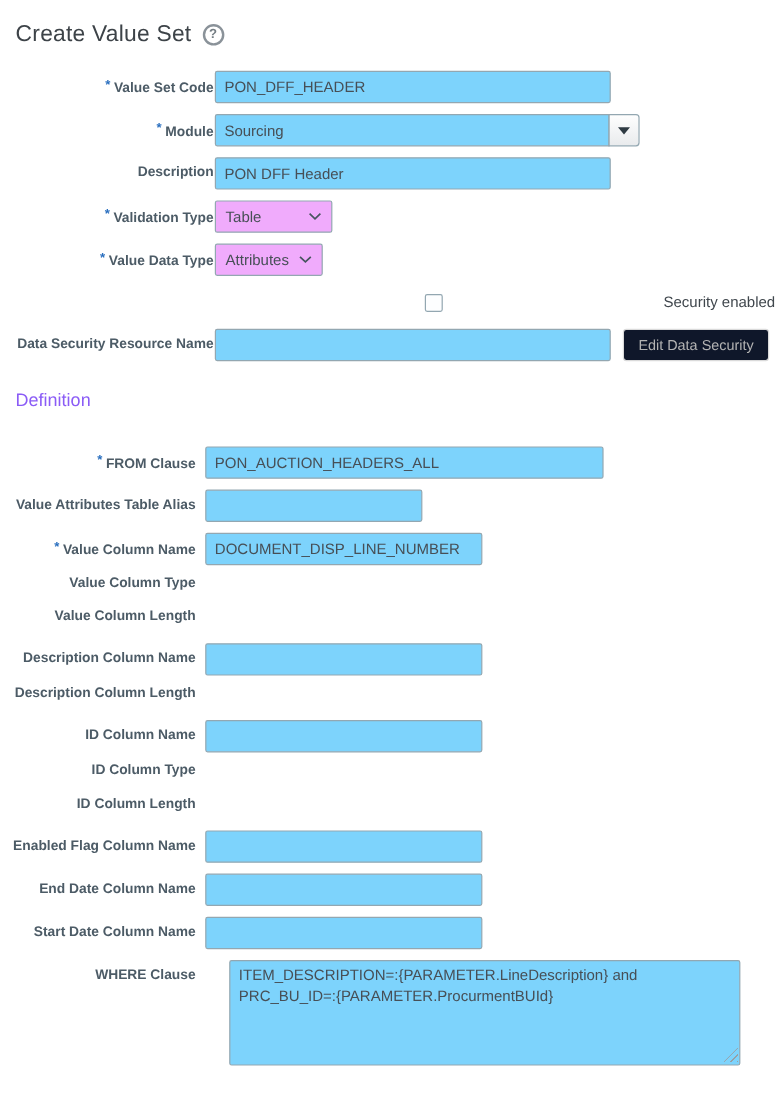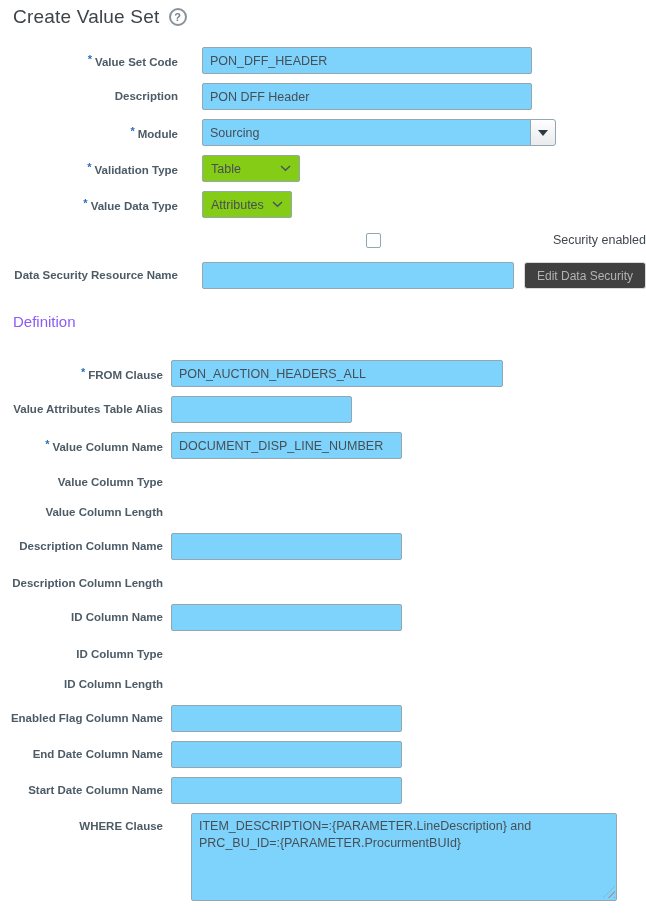--- a/index.html
+++ b/index.html
@@ -3,43 +3,43 @@
 <meta charset="utf-8">
 <style>
   * { box-sizing: border-box; margin: 0; padding: 0; }
   html,body { background:#ffffff; }
   body {
     width: 646px; height: 913px;
     font-family: "Liberation Sans", sans-serif;
     color: #4a525a;
     overflow: hidden;
   }
-  .page { padding-top: 6px; width: 646px; }
+  .page { padding-top: 18px; width: 646px; }
 
   
   .title-row { display:flex; align-items:center; gap:9px; padding-left:13px; margin-bottom:19px; }
   .page-title { font-size:19px; font-weight:400; color:#3d4348; letter-spacing:.2px; }
   .help-icon {
     width:18px; height:18px; border:2px solid #8a9299; border-radius:50%;
     display:inline-flex; align-items:center; justify-content:center;
     font-size:11px; font-weight:bold; color:#757e84; line-height:1;
     cursor:pointer; flex:0 0 auto;
   }
   .section-title { font-size:15px; font-weight:400; color:#8b5cf6; padding-left:13px; margin-top:24px; margin-bottom:30px; }
 
   
   .row { display:flex; align-items:center; margin-bottom:9px; }
-  .row.top .lbl   { width:178px; margin-right:24px; }
+  .row.top .lbl   { width:178px; margin-right:1px; }
   .row.def .lbl   { width:163px; margin-right:8px; }
   .lbl {
     text-align:right; font-size:11.5px; font-weight:bold; color:#4c5b66;
     line-height:13px; flex:0 0 auto;
   }
   .ast { color:#2a6fbf; font-weight:bold; font-size:11px; vertical-align:3px; margin-right:3px; }
-  .lrow { height:14px; margin-bottom:14px; display:flex; align-items:center;margin-top:16px; }
+  .lrow { height:14px; margin-bottom:14px; display:flex; align-items:flex-start; }
   .row-check { margin-top:14px; margin-bottom:14px; height:16px;justify-content:space-between; }
   .row-where { align-items:flex-start;gap:20px; }
   .row-where .lbl { padding-top:7px; }
 
   
   .inp, .ta {
     border:1px solid #93a7b1; background:#7dd3fc; color:#474f56;
     font-family:"Liberation Sans", sans-serif; font-size:12.5px;
     border-radius:2px; outline:none;
   }
@@ -52,38 +52,38 @@
   .combo .inp { width:329px; border-radius:2px 0 0 2px; }
   .combo-btn {
     width:26px; height:27px; margin-left:-1px;
     border:1px solid #93a7b1; border-radius:0 3px 3px 0;
     background:linear-gradient(#fefefe,#e9ebed);
     display:flex; align-items:center; justify-content:center; cursor:pointer;
   }
   .tri { width:0; height:0; border-left:5px solid transparent; border-right:5px solid transparent; border-top:6px solid #2e3a42; }
 
   .sel {
-    height:27px; border:1px solid #93a7b1; background:#84cc16; border-radius:2px;
+    height:27px; border:1px solid #93a7b1; background:#f0abfc; border-radius:2px;
     display:flex; align-items:center; justify-content:space-between;
     padding:0 8px; font-size:12.5px; color:#474f56; cursor:pointer;
   }
   .sel-98 { width:98px; }
   .sel-90 { width:90px; }
   .chev { flex:0 0 auto; margin-left:6px; }
 
   .chk {
     appearance:none; -webkit-appearance:none;
     width:15px; height:15px; border:1px solid #93a7b1; border-radius:2px;
     background:#fdfeff; margin-right:8px; cursor:pointer; flex:0 0 auto;
   }
   .chk-label { font-size:12.5px; font-weight:400; color:#40474d; }
 
   .btn-disabled {
     margin-left:10px; height:27px; padding:0 12px;
-    background:#404040; border:1px solid #dadada; border-radius:3px;
+    background:#0f172a; border:1px solid #dadada; border-radius:3px;
     color:#b3b3b3; font-size:12px; font-family:"Liberation Sans", sans-serif;
     white-space:nowrap; cursor:default;
   }
 
   .ta-wrap { position:relative; }
   .ta {
     width:426px; height:88px; padding:4px 7px; resize:none;
     line-height:1.32; display:block; overflow:hidden;
   }
   .grip {
@@ -99,38 +99,38 @@
 <div class="page">
 
   <div class="title-row">
     <h1 class="page-title">Create Value Set</h1>
     <span class="help-icon">?</span>
   </div>
 
   <div class="row top">
     <label class="lbl"><span class="ast">*</span><span>Value Set Code</span></label>
     <input class="inp w330" type="text" value="PON_DFF_HEADER" style="">
-  </div>
-
-  <div class="row top">
-    <label class="lbl"><span>Description</span></label>
-    <input class="inp w330" type="text" value="PON DFF Header" style="">
   </div>
 
   <div class="row top">
     <label class="lbl"><span class="ast">*</span><span>Module</span></label>
     <div class="combo">
       <input class="inp" type="text" value="Sourcing" style="">
       <button class="combo-btn">
           <span class="tri"></span>
         </button>
     </div>
   </div>
 
   <div class="row top">
+    <label class="lbl"><span>Description</span></label>
+    <input class="inp w330" type="text" value="PON DFF Header" style="">
+  </div>
+
+  <div class="row top">
     <label class="lbl"><span class="ast">*</span><span>Validation Type</span></label>
     <div class="sel sel-98">
       <span>Table</span>
       <svg class="chev" width="11" height="7" viewBox="0 0 11 7">
           <path d="M1 1 L5.5 5.3 L10 1" fill="none" stroke="#46545e" stroke-width="1.4"></path>
         </svg>
     </div>
   </div>
 
   <div class="row top">

